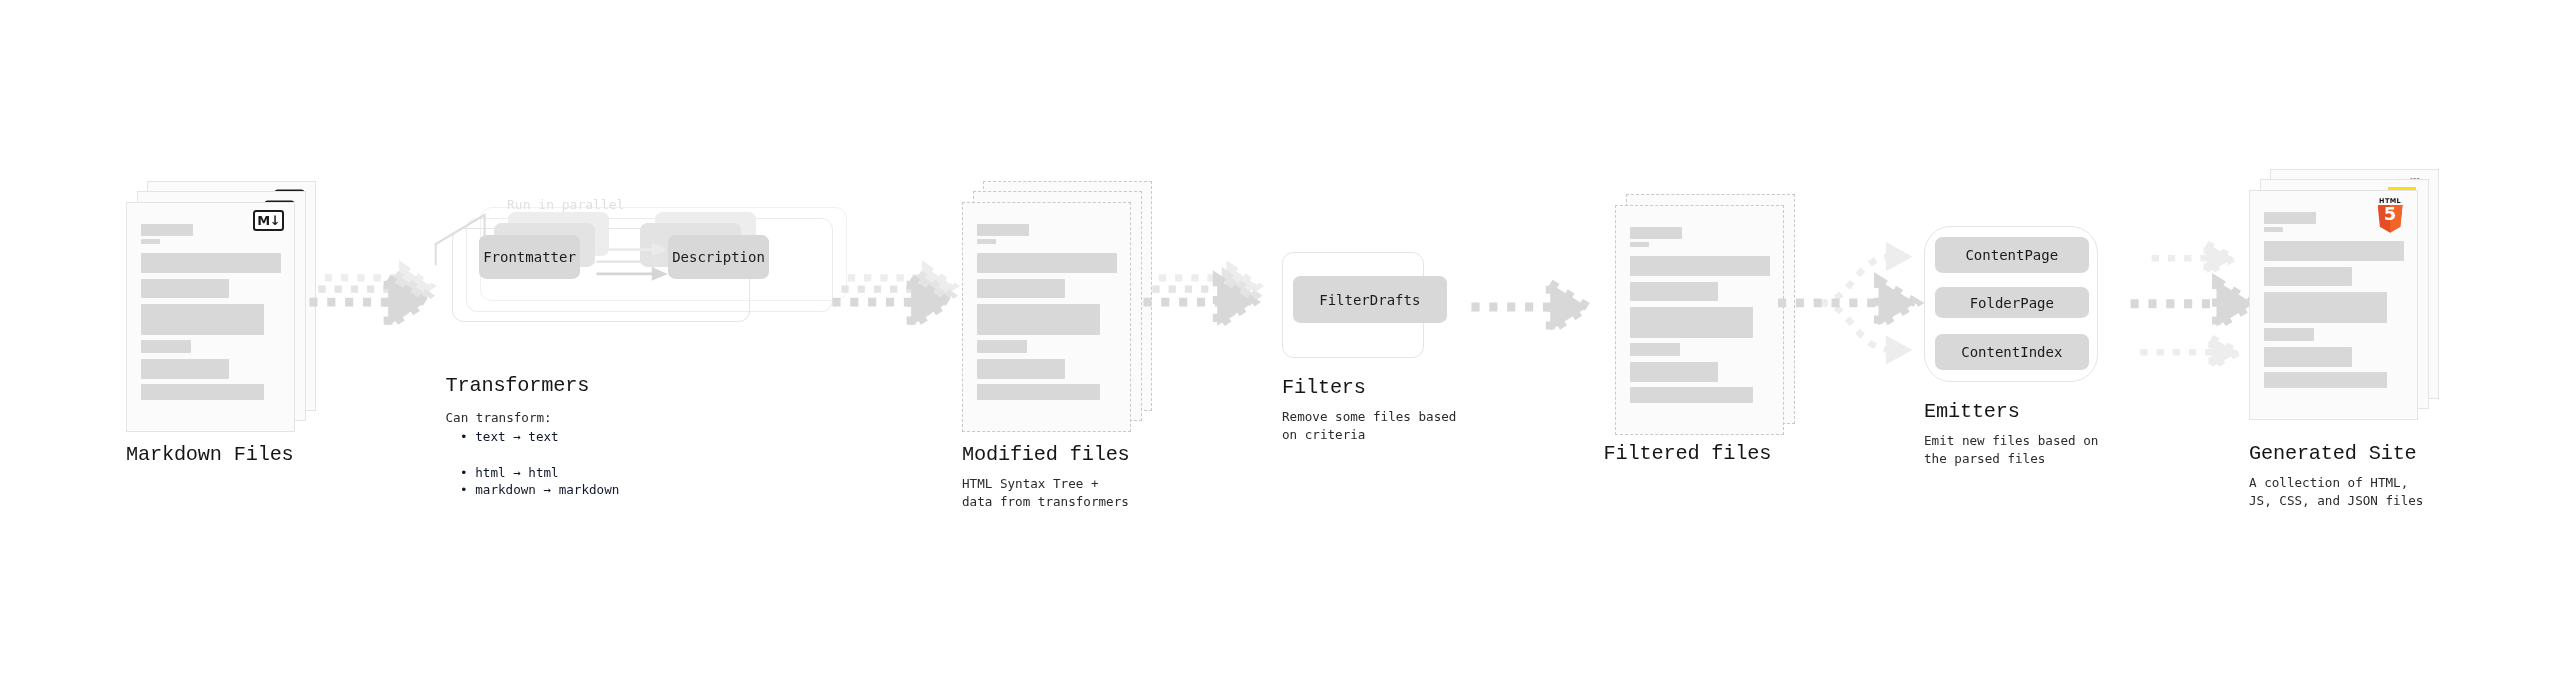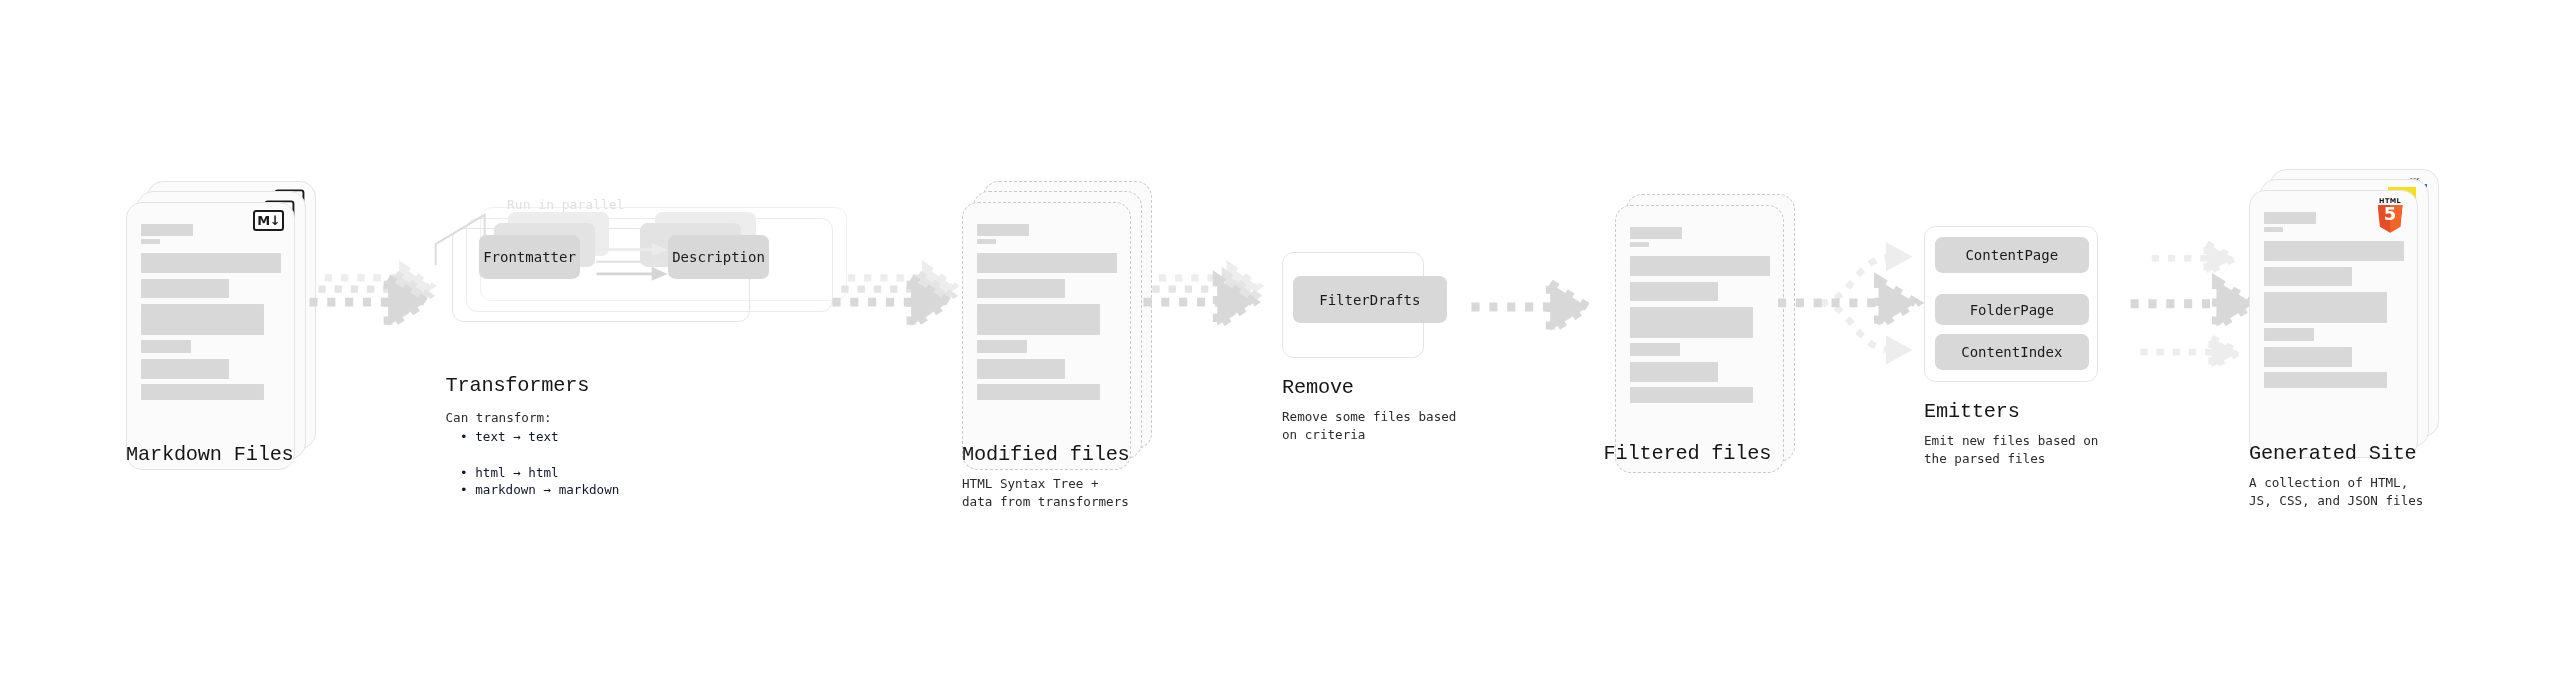--- a/index.html
+++ b/index.html
@@ -13,22 +13,22 @@
   
   #canvas { position: relative; width: 2576px; height: 681px; }
 
   
   .stage { position: absolute; }
 
   
   .doc-stack { position: relative; }
   .doc {
     position: absolute;
-    width: 169px; height: 268px;
-    border-radius: 16px;
+    width: 169px; height: 230px;
+    border-radius: 0;
     background: #fbfbfb;
     border: 1.3px solid #e4e4e4;
     padding-left: 31px;
   }
   .doc.dashed { border: 1.3px dashed #c9c9c9; background: #fbfbfb; }
   .doc.back2 { left: 21px; top: -21px; }
   .doc.back1 { left: 10.6px; top: -10.6px; }
   .doc.front { left: 0px;  top: 0px; }
 
   .doc-body { position: absolute; left: 14px; top: 21px; right: 13px; }
@@ -270,21 +270,21 @@
     <g stroke="#d8d8d8" stroke-width="11" stroke-dasharray="10 12" fill="#d8d8d8">
       <line x1="3" y1="42" x2="98" y2="42"></line>
         <polygon points="94,13 138,42 94,71"></polygon>
     </g>
   </svg>
 
   <div class="stage" style="left:1282px; top:252px;">
     <div class="group" style="left:0px; top:0px; width:142px; height:106px;">
       <div class="chip" style="left:9.8px; top:23px; width:154px; height:47px;">FilterDrafts</div>
     </div>
-    <div class="cap-title" style="left:0px; top:124px;">Remove</div>
+    <div class="cap-title" style="left:0px; top:124px;">Filters</div>
     <div class="cap-sub" style="left:0px; top:156px;">Remove some files based
 on criteria</div>
   </div>
 
   <svg class="arrow-svg" style="left:1469px; top:293px;" width="130" height="41" viewBox="0 0 160 50">
     <g stroke="#d8d8d8" stroke-width="11" stroke-dasharray="10 12" fill="#d8d8d8">
       <line x1="3" y1="17" x2="104" y2="17"></line>
         <polygon points="100,-12 146,17 100,46"></polygon>
     </g>
   </svg>
@@ -313,23 +313,23 @@
     <polygon points="133,10 166,28 133,46" fill="#ededed"></polygon>
     <path d="M 52 85 C 90 85 96 143 140 143" fill="none" stroke="#ededed" stroke-width="8" stroke-dasharray="9 11"></path>
     <polygon points="133,125 166,143 133,161" fill="#ededed"></polygon>
     <g stroke="#d8d8d8" stroke-width="11" stroke-dasharray="10 12" fill="#d8d8d8">
       <line x1="0" y1="85" x2="128" y2="85"></line>
         <polygon points="124,57 170,85 124,113"></polygon>
     </g>
   </svg>
 
   <div class="stage" style="left:1924px; top:226px;">
-    <div class="group" style="left:0px; top:0px; width:174px; height:156px;">
+    <div class="group" style="left:0px; top:0px; width:174px; height:156px;border-radius:27px;">
       <div class="chip" style="left:9.8px; top:9.8px;  width:154px; height:36px;">ContentPage</div>
-      <div class="chip" style="left:9.8px; top:67px;  width:154px; height:31px;">FolderPage</div>
+      <div class="chip" style="left:9.8px; top:60px;  width:154px; height:31px;">FolderPage</div>
       <div class="chip" style="left:9.8px; top:107px; width:154px; height:36px;">ContentIndex</div>
     </div>
     <div class="cap-title" style="left:0px; top:174px;">Emitters</div>
     <div class="cap-sub" style="left:0px; top:206px;">Emit new files based on
 the parsed files</div>
   </div>
 
   <svg class="arrow-svg" style="left:2116px; top:234px;" width="154" height="154" viewBox="0 0 190 190">
     <g stroke="#ededed" stroke-width="8" stroke-dasharray="9 11" fill="#ededed">
       <line x1="44" y1="30" x2="116" y2="30"></line>

